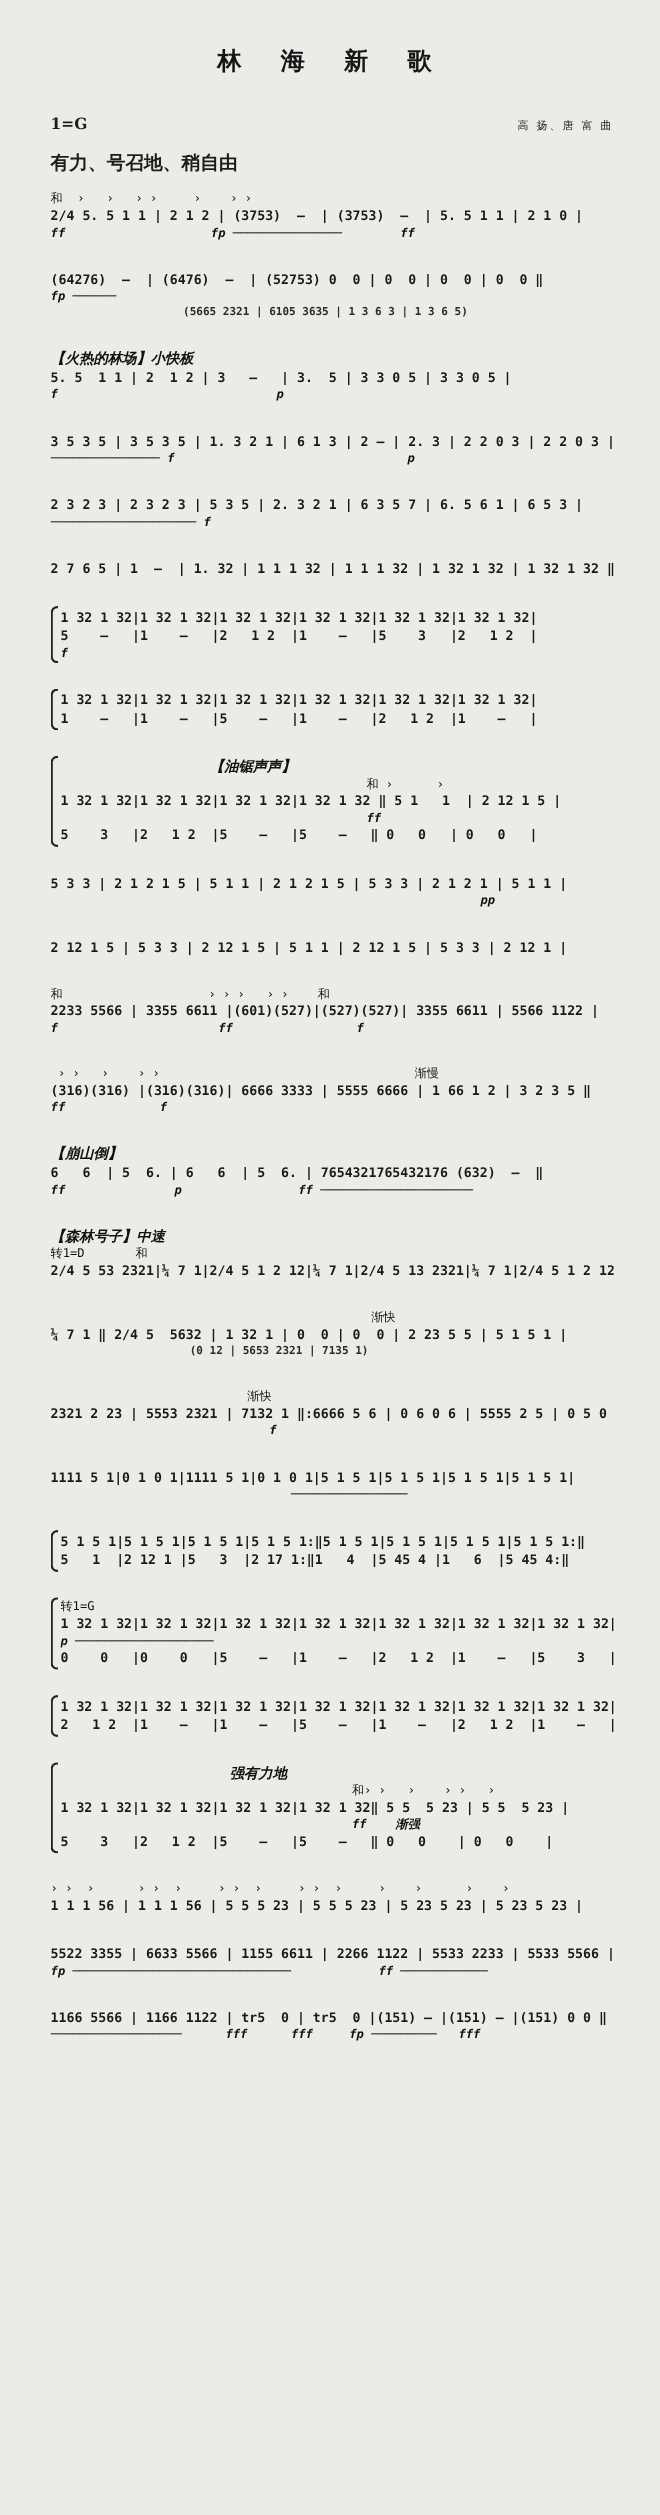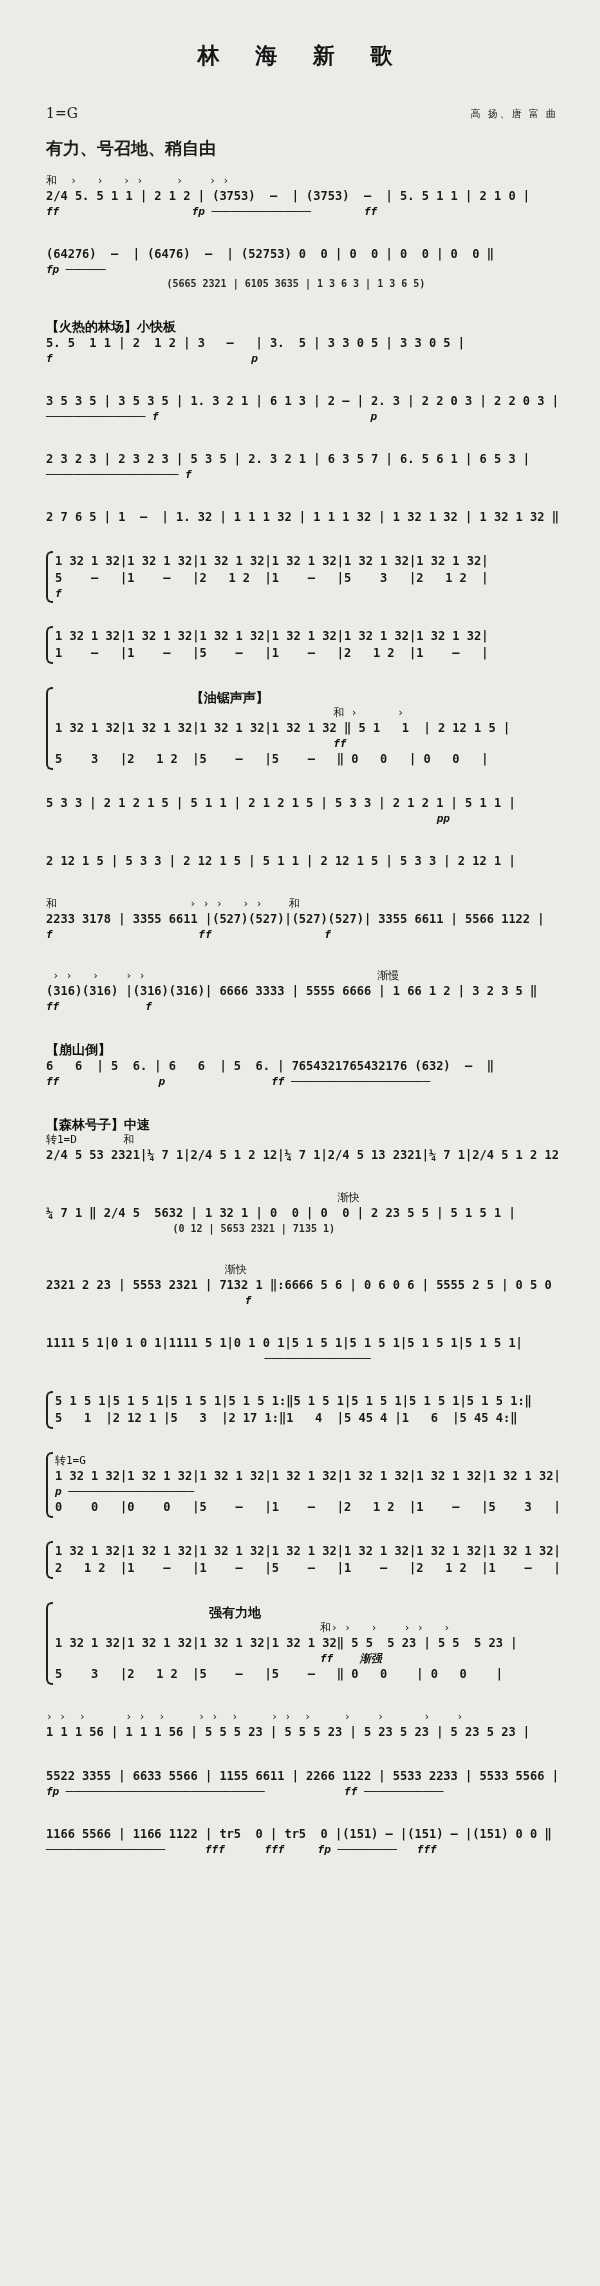--- a/index.html
+++ b/index.html
@@ -7,21 +7,21 @@
     width:600px;min-height:2286px;
     background:#ecebe7;color:#1c1c1c;
     font-family:"DejaVu Sans",sans-serif;
   }
   .sheet{padding:38px 42px 30px 46px;}
   .title{
     text-align:center;font-size:22px;font-weight:bold;
     letter-spacing:14px;color:#151515;margin:3px 0 34px 0;
   }
   .meta{display:flex;justify-content:space-between;align-items:flex-end;margin-bottom:16px;}
-  .key{font-size:14px;font-weight:normal;font-family:"DejaVu Serif",serif;}
+  .key{font-size:14px;font-weight:bold;font-family:"DejaVu Serif",serif;}
   .composer{font-size:10px;letter-spacing:2px;}
   .tempo-text{font-size:17px;font-weight:bold;margin-bottom:14px;}
   #score{}
   .block{margin-bottom:27px;position:relative;}
   .block.bracket{
     padding-left:9px;
   }
   .block.bracket::before{
     content:"";position:absolute;left:0;top:-2px;bottom:-2px;
     border-left:2px solid #222;border-top:2px solid #222;border-bottom:2px solid #222;
@@ -39,21 +39,21 @@
   .row.dyn{
     font-family:"DejaVu Sans Mono",monospace;
     font-style:italic;font-weight:bold;font-size:11px;line-height:14px;color:#111;
   }
   .row.above{
     font-family:"DejaVu Sans Mono",monospace;
     font-size:11px;line-height:14px;color:#111;
   }
   .row.label{
     font-family:"DejaVu Sans",sans-serif;
-    font-size:13px;font-weight:bold;line-height:17px;color:#111;margin-top:6px;
+    font-size:13px;font-weight:bold;line-height:17px;color:#111;margin-top:6px;font-style:italic;
   }
 </style>
 </head>
 <body>
 
 <div class="sheet">
   <div class="title">林 海 新 歌</div>
   <div class="meta">
     <span class="key">1=G</span>
     <span class="composer">高 扬、唐 富  曲</span>
@@ -104,21 +104,21 @@
       </div>
       <div class="block">
         <div class="row notes">5 3 3 | 2 1 2 1 5 | 5 1 1 | 2 1 2 1 5 | 5 3 3 | 2 1 2 1 | 5 1 1 |</div>
         <div class="row dyn">                                                           pp</div>
       </div>
       <div class="block">
         <div class="row notes">2 12 1 5 | 5 3 3 | 2 12 1 5 | 5 1 1 | 2 12 1 5 | 5 3 3 | 2 12 1 |</div>
       </div>
       <div class="block">
         <div class="row above">和                    › › ›   › ›    和</div>
-        <div class="row notes">2233 3178 | 3355 6611 |(527)(527)|(527)(527)| 3355 6611 | 5566 1122 |</div>
+        <div class="row notes">2233 5566 | 3355 6611 |(601)(527)|(527)(527)| 3355 6611 | 5566 1122 |</div>
         <div class="row dyn">f                      ff                 f</div>
       </div>
       <div class="block">
         <div class="row above"> › ›   ›    › ›                                   渐慢</div>
         <div class="row notes">(316)(316) |(316)(316)| 6666 3333 | 5555 6666 | 1 66 1 2 | 3 2 3 5 ‖</div>
         <div class="row dyn">ff             f</div>
       </div>
       <div class="block">
         <div class="row label">【崩山倒】</div>
         <div class="row notes">6   6  | 5  6. | 6   6  | 5  6. | 7654321765432176 (632)  —  ‖</div>

